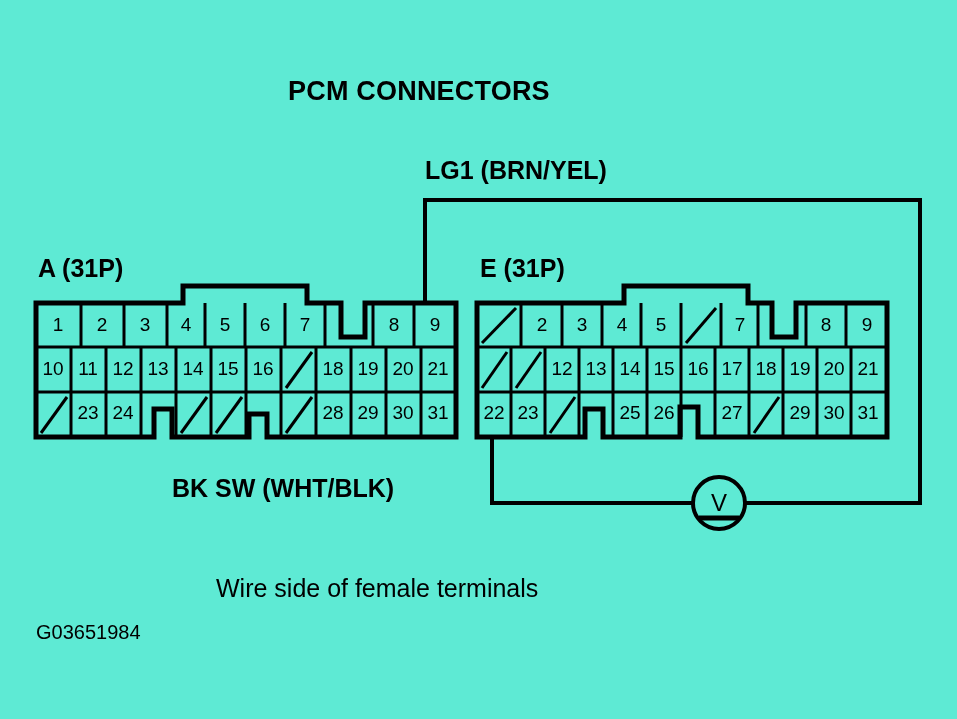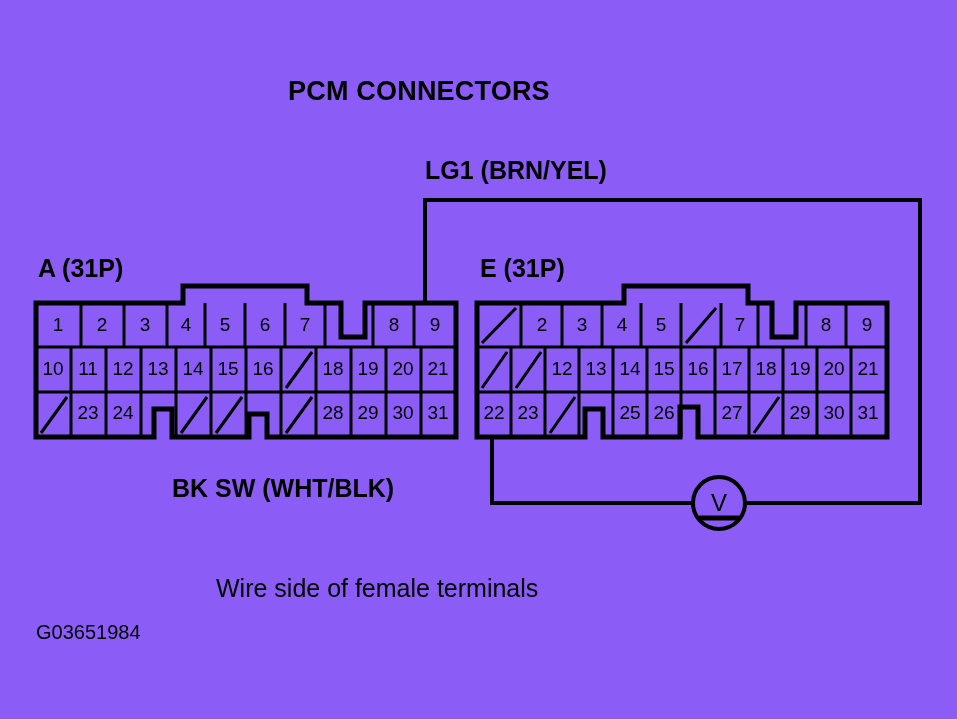--- a/index.html
+++ b/index.html
@@ -10,21 +10,21 @@
   body {
     width: 957px;
     height: 719px;
     font-family: "Liberation Sans", sans-serif;
     overflow: hidden;
   }
   #diagram-root {
     position: relative;
     width: 957px;
     height: 719px;
-    background: #8b5cf6;
+    background: #5eead4;
     text-align: right;
   }
   svg#wiring-svg {
     position: absolute;
     top: 0;
     left: 0;
     width: 957px;
     height: 719px;
     display: block;
   }

